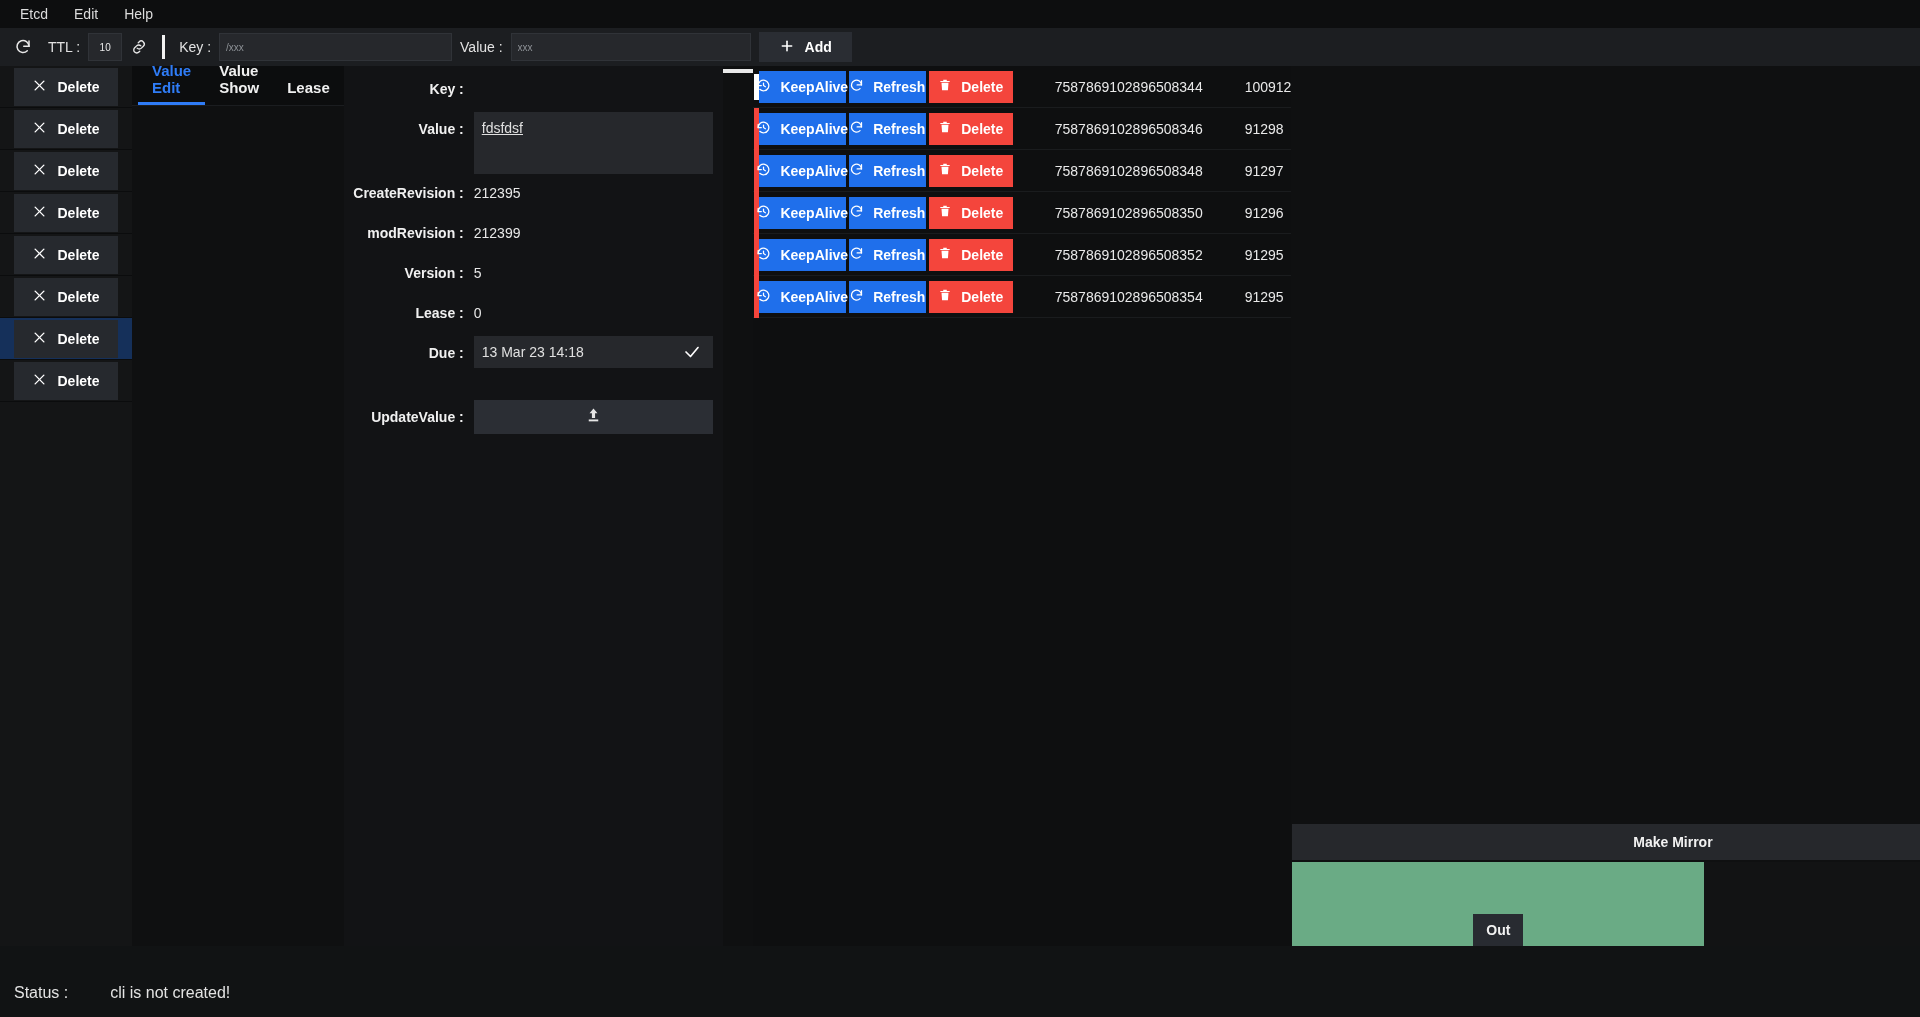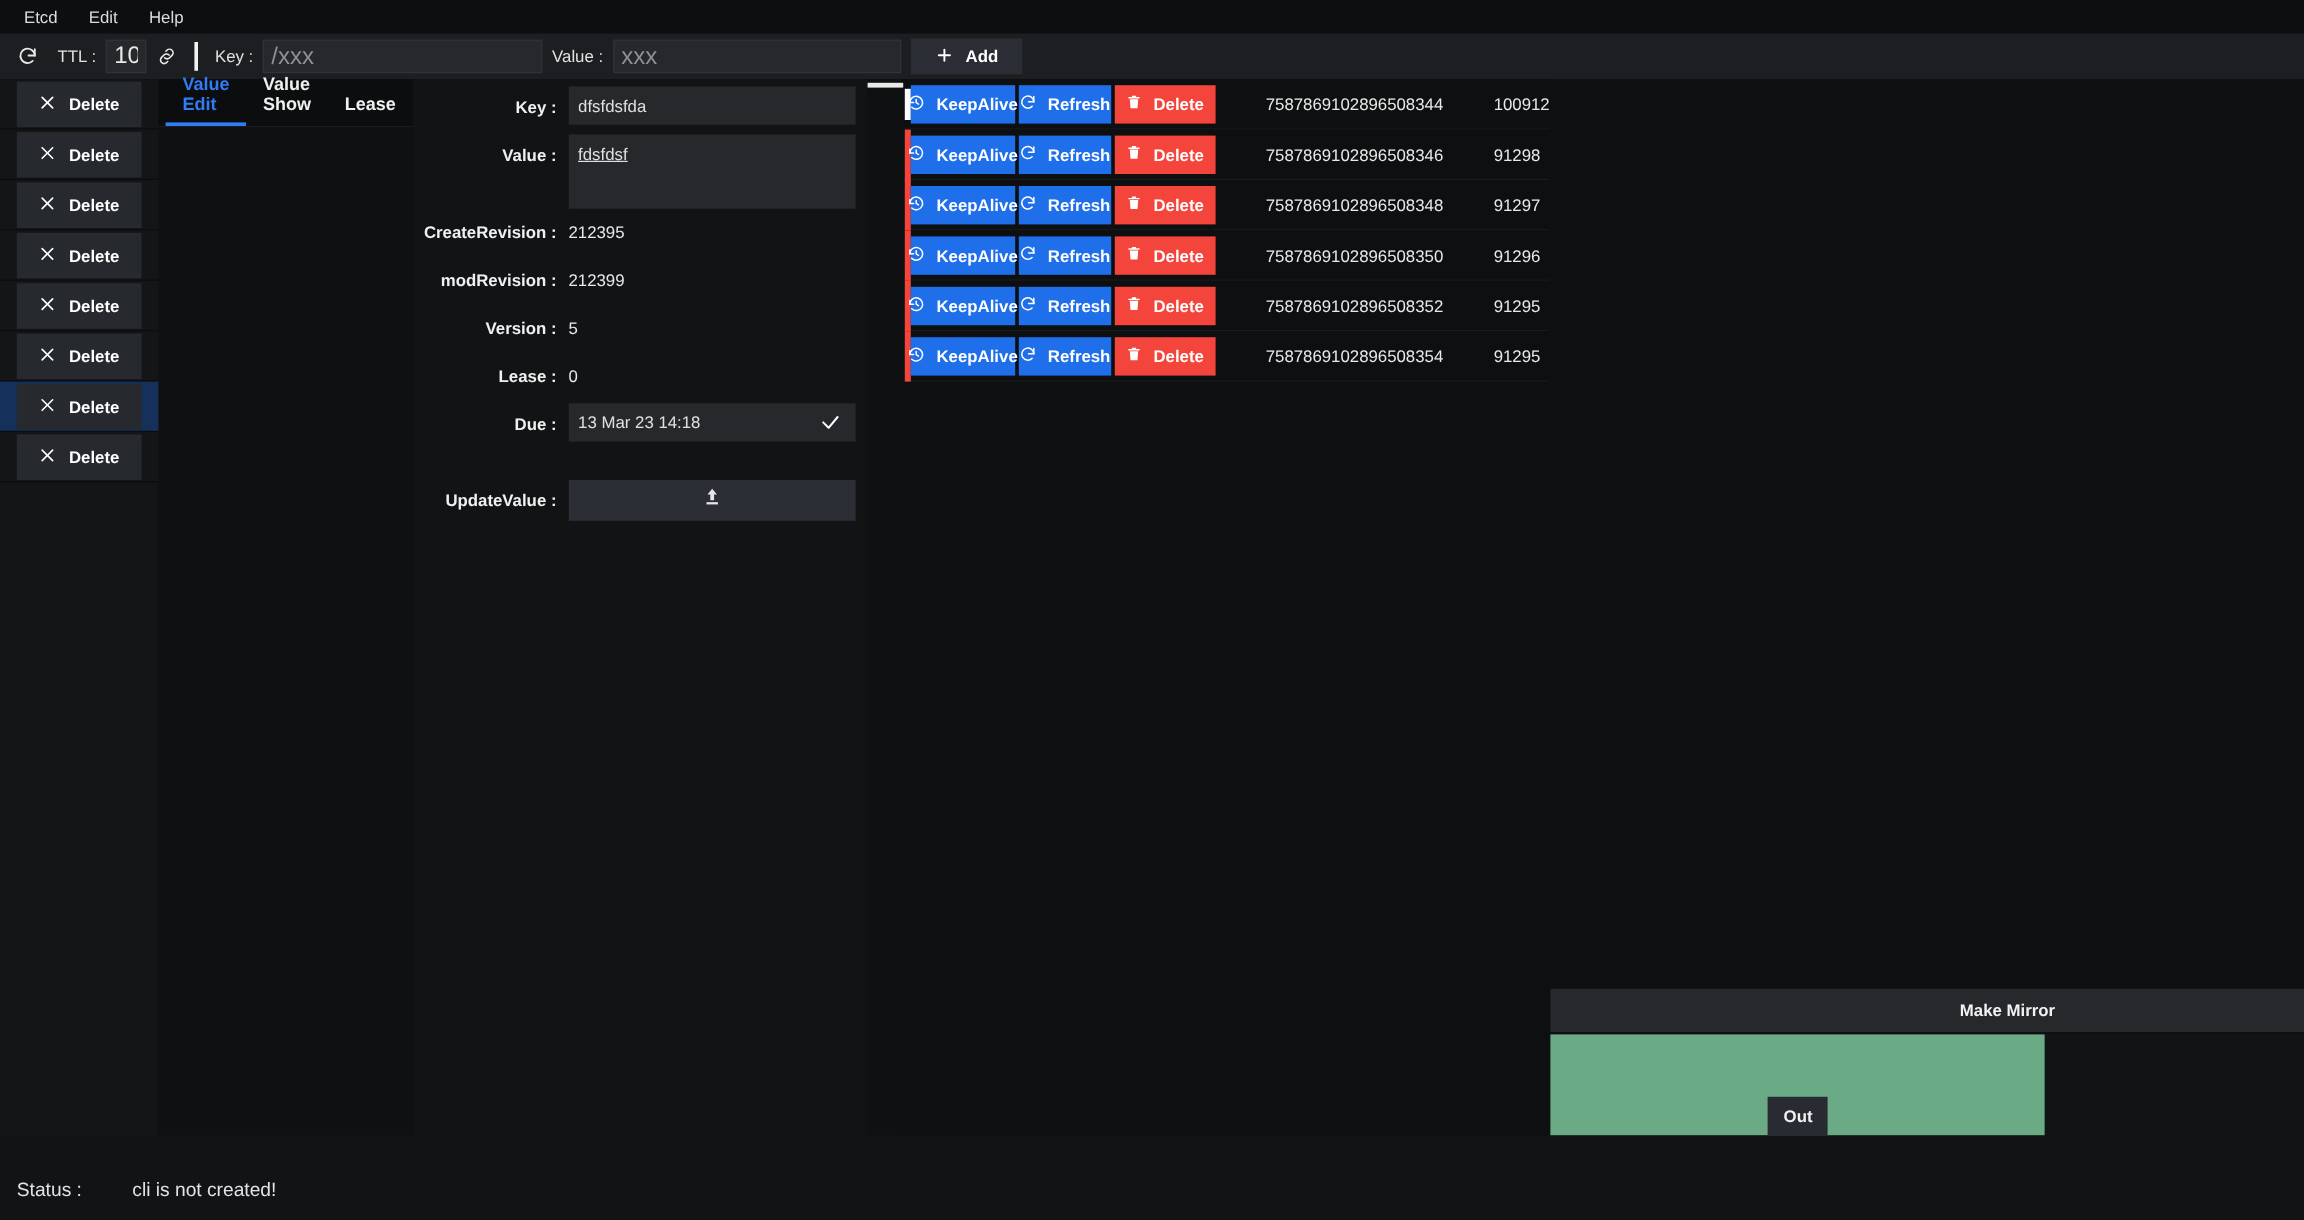--- a/index.html
+++ b/index.html
@@ -27,21 +27,21 @@
     height: 38px; background: #1c1e21;
     display: flex; align-items: center; padding: 0 6px; gap: 0px;
   }
   .tb-icon {
     width: 34px; height: 30px; display: flex; align-items: center; justify-content: center;
     color: #e8e8e8; cursor: pointer;
   }
   .tb-label { font-size: 14px; color: #e2e2e2; padding: 0 8px; white-space: nowrap; }
   .tb-input {
     background: #26282c; border: 1px solid #303338; height: 28px;
-    color: #e8e8e8; font-size: 20px; font-family: "Liberation Sans", sans-serif;
+    color: #e8e8e8; font-size: 10px; font-family: "Liberation Sans", sans-serif;
     padding: 0 6px; outline: none;
   }
   .tb-input::placeholder { color: #8d9196; }
   .ttl-input { width: 34px; text-align: center; }
   .key-input { width: 233px; }
   .value-input { width: 240px; }
   .vsep { width: 3px; height: 24px; background: #f2f2f2; margin: 0 6px; flex: none; }
   .add-btn {
     height: 30px; background: #2a2d33; color: #fff; font-size: 14px; font-weight: bold;
     display: flex; align-items: center; gap: 10px; padding: 0 20px; margin-left: 8px;
@@ -328,21 +328,20 @@
 
       <div class="tabs">
         <div class="tab active">Value Edit</div>
         <div class="tab">Value Show</div>
         <div class="tab">Lease</div>
       </div>
 
       <div class="form">
         <div class="frow">
           <div class="flabel">Key :</div>
-          <input class="finput" value="dfsfdsfda" style="">
         </div>
         <div class="frow">
           <div class="flabel">Value :</div>
           <textarea class="ftextarea" style="">fdsfdsf</textarea>
         </div>
         <div class="frow">
           <div class="flabel">CreateRevision :</div>
           <div class="fvalue">212395</div>
         </div>
         <div class="frow">

